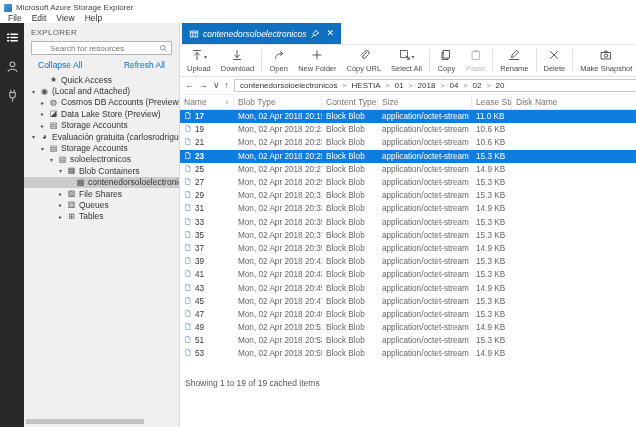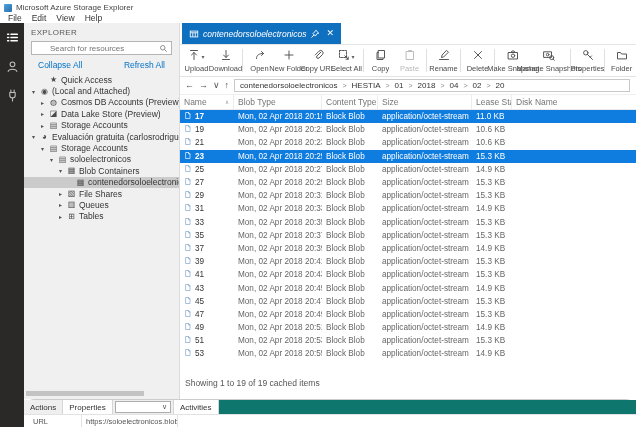--- a/index.html
+++ b/index.html
@@ -10,21 +10,21 @@
   .window{width:636px;height:427px;display:flex;flex-direction:column;}
   .titlebar{height:12px;display:flex;align-items:flex-end;gap:4px;padding-left:4px;font-size:8px;color:#444;flex:0 0 auto;}
   .app-icon{width:8px;height:8px;background:linear-gradient(135deg,#4aa3df,#2d6da8);border-radius:1px;flex:0 0 auto;}
   .menubar{height:11px;display:flex;align-items:flex-end;padding-left:3px;font-size:8.5px;color:#333;flex:0 0 auto;}
   .menu-item{padding:0 5px;}
   .content{flex:1;display:flex;min-height:0;}
   .activitybar{width:24px;background:#2a2927;display:flex;flex-direction:column;align-items:center;padding-top:7px;gap:15px;flex:0 0 auto;}
   .act-btn{width:16px;height:14px;display:flex;align-items:center;justify-content:center;color:#bfbfbf;}
   .act-btn.active{color:#fff;}
   .act-btn svg{width:13px;height:13px;}
-  .mid{flex:1;display:flex;flex-direction:column;min-width:0;}
+  .mid{flex:1;display:flex;min-width:0;}
   .workspace{flex:1;display:flex;min-height:0;}
   .sidebar{width:156px;background:#f0f0f0;border-right:1px solid #dcdcdc;display:flex;flex-direction:column;position:relative;flex:0 0 auto;}
   .sidebar-title{font-size:8px;color:#5a5a5a;padding:5px 7px 4px;letter-spacing:.3px;}
   .searchbox{margin:0 7px;height:14px;background:#fff;border:1px solid #b5b5b5;display:flex;align-items:center;flex:0 0 auto;}
   .searchbox input{flex:1;border:0;outline:0;font-size:8px;padding:0 18px;font-family:inherit;color:#333;min-width:0;background:transparent;}
   .searchbox svg{width:9px;height:9px;margin-right:3px;color:#777;flex:0 0 auto;}
   .sidebar-links{display:flex;justify-content:space-between;padding:5px 14px 4px;color:var(--link);font-size:8.5px;}
   .tree{font-size:8.5px;color:#333;overflow:hidden;}
   .tree-row{height:11.4px;display:flex;align-items:center;gap:3px;white-space:nowrap;overflow:hidden;padding-right:2px;}
   .tree-row.selected{background:#cbcbcb;}

